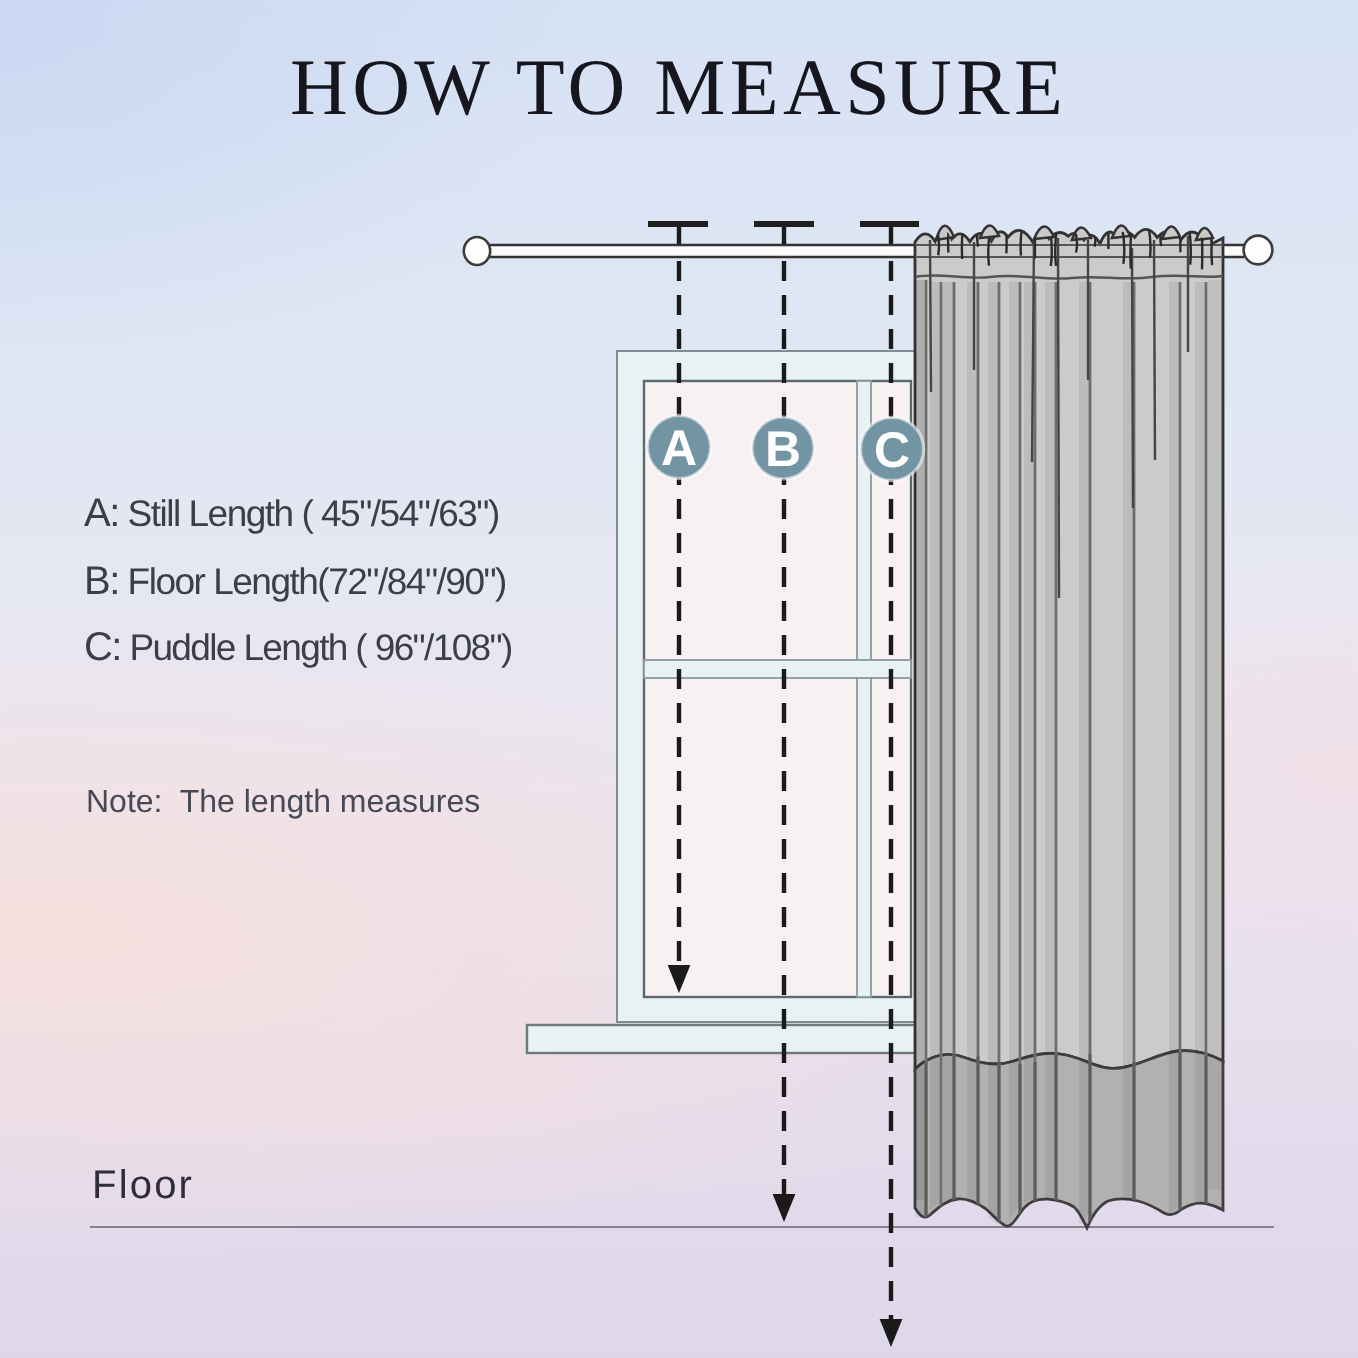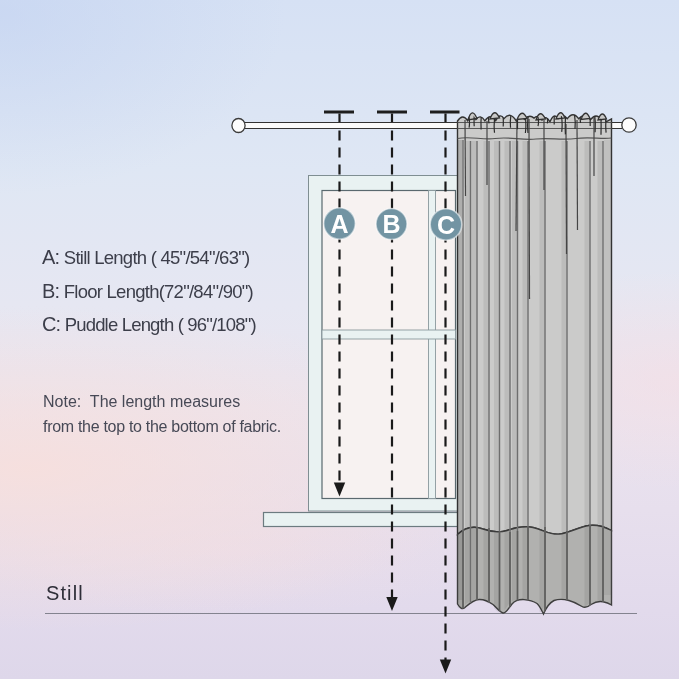--- a/index.html
+++ b/index.html
@@ -190,22 +190,22 @@
     <g font-family="Liberation Sans, sans-serif" font-weight="bold" font-size="25" fill="#ffffff" text-anchor="middle">
       <circle cx="339.5" cy="223.5" r="15.8" fill="#7294a3" stroke="rgba(255,255,255,0.55)" stroke-width="1.6"></circle>
       <circle cx="391.5" cy="224" r="15.5" fill="#7294a3" stroke="rgba(255,255,255,0.55)" stroke-width="1.6"></circle>
       <circle cx="446" cy="224.5" r="15.8" fill="#7294a3" stroke="rgba(255,255,255,0.55)" stroke-width="1.6"></circle>
       <text x="339.5" y="232.5">A</text>
       <text x="391.5" y="233">B</text>
       <text x="446" y="233.5">C</text>
     </g>
   </svg>
 
+  <div class="t" id="title" style="left:145px;top:24px;font-family:'Liberation Serif',serif;font-size:40px;line-height:40px;color:#16161f;letter-spacing:2.2px;">HOW TO MEASURE</div>
 
   <div class="t" id="l1" style="left:42px;top:246px;font-size:18.5px;letter-spacing:-0.75px;"><span style="font-size:20px;">A:</span> Still Length ( 45"/54"/63")</div>
   <div class="t" id="l2" style="left:42px;top:279.5px;font-size:18.5px;letter-spacing:-0.75px;"><span style="font-size:20px;">B:</span> Floor Length(72"/84"/90")</div>
   <div class="t" id="l3" style="left:42px;top:312.5px;font-size:18.5px;letter-spacing:-0.82px;"><span style="font-size:20px;">C:</span> Puddle Length ( 96"/108")</div>
 
   <div class="t" id="n1" style="left:43px;top:391px;font-size:16px;letter-spacing:0px;color:#474956;"><span style="font-size:16px;">Note:</span>  The length measures</div>
-  <div class="t" id="n2" style="left:43px;top:416px;font-size:16px;letter-spacing:-0.3px;color:#474956;">from the top to the bottom of fabric.</div>
-
-  <div class="t" id="fl" style="left:46px;top:582px;font-size:20px;letter-spacing:1.1px;color:#2e2e38;">Still</div>
+
+  <div class="t" id="fl" style="left:46px;top:582px;font-size:20px;letter-spacing:1.1px;color:#2e2e38;">Floor</div>
 </div>
 
 </body></html>

